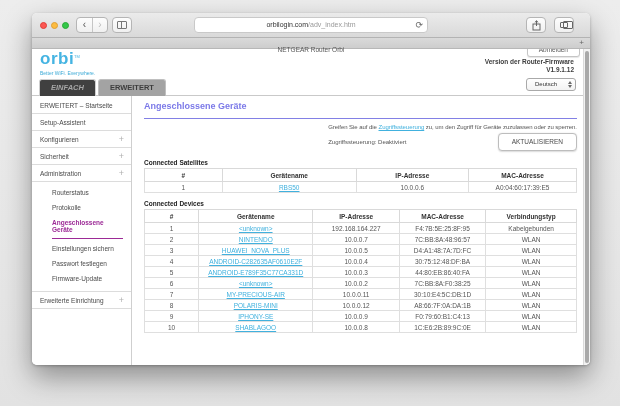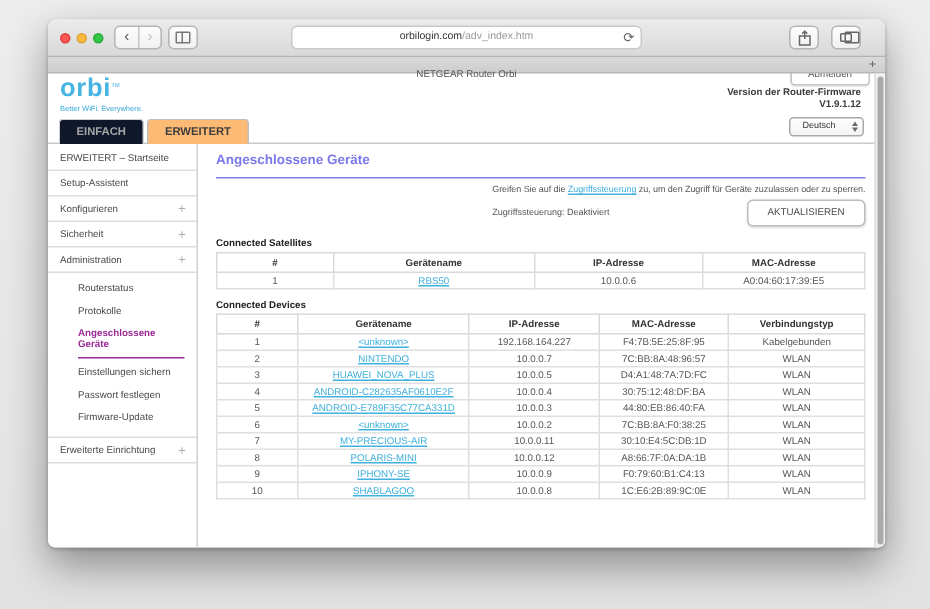--- a/index.html
+++ b/index.html
@@ -92,22 +92,22 @@
   .stepper { position:absolute; right:3px; top:2px; display:flex; flex-direction:column; gap:1px; }
   .stepper i { display:block; width:0; height:0; border-left:2.5px solid transparent; border-right:2.5px solid transparent; }
   .stepper .up { border-bottom:3px solid #6a6a6a; }
   .stepper .down { border-top:3px solid #6a6a6a; }
 
   .mode-tabs { position:absolute; left:7px; bottom:-1px; display:flex; }
   .mode-tab {
     height:17px; padding:0 11px; font-size:7.5px; font-weight:bold; line-height:16px;
     border:1px solid #cfcfcf; border-bottom:none; border-radius:3px 3px 0 0; margin-right:2px;
   }
-  .mode-tab.inactive { background:#0f172a; color:#a5a5a5; }
-  .mode-tab.active { background:#fdba74; color:#3d3d3d; border-color:#bfbfbf;text-align:right; }
+  .mode-tab.inactive { background:#404040; color:#a5a5a5;font-style:italic; }
+  .mode-tab.active { background:#a3a3a3; color:#3d3d3d; border-color:#bfbfbf;text-align:right; }
 
   .page-header { position:relative; height:47px; border-bottom:1px solid #c9c9c9; }
 
   
   .page-body { display:flex; height:269px; }
   .side { width:100px; border-right:1px solid #cfcfcf; padding-top:1px; flex:none; }
   .side-item {
     position:relative; padding:4.5px 9px 4.5px 8px; font-size:6.5px; color:#4a4a4a;
     border-bottom:1px solid #dcdcdc;
   }

